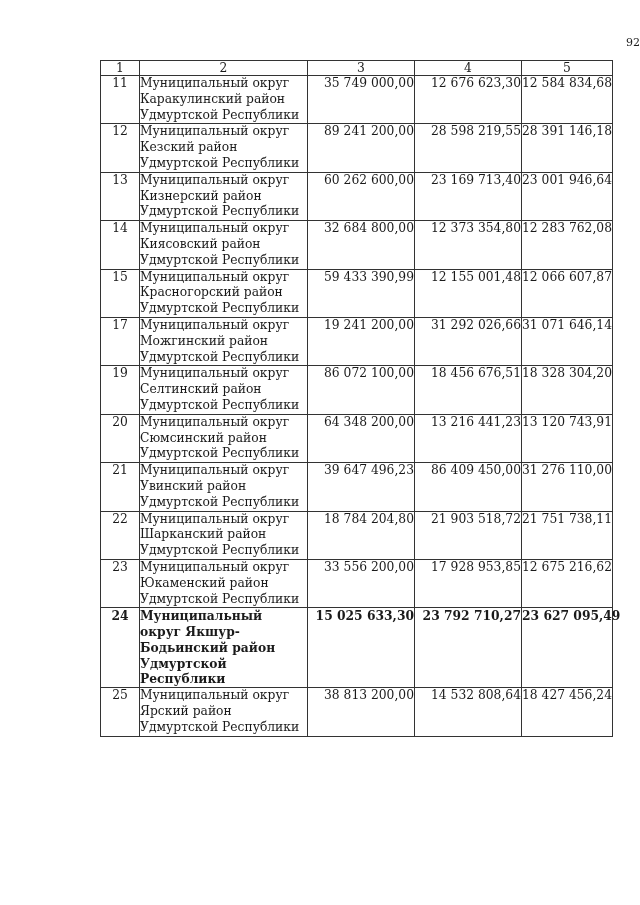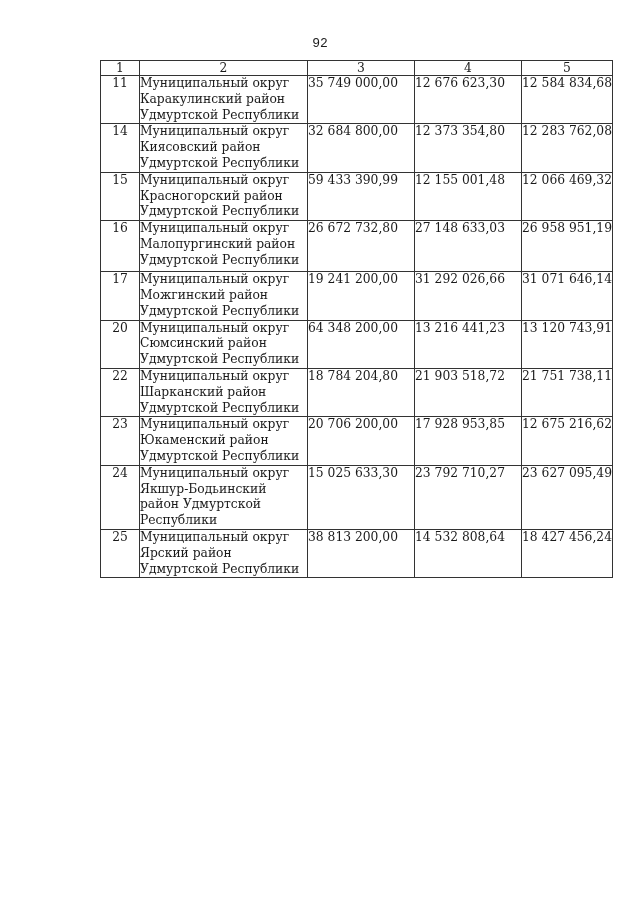--- a/index.html
+++ b/index.html
@@ -1,31 +1,31 @@
 <!DOCTYPE html>
 <html><head>
 <meta charset="utf-8">
 <style>
   html, body { margin:0; padding:0; background:#ffffff; }
   body { width:640px; height:905px; position:relative; overflow:hidden;
          font-family:"DejaVu Serif","Liberation Serif",serif; color:#1a1a1a; }
-  .page-number { position:absolute; top:36px; left:0; width:640px; text-align:center;
-                 font-size:13px;font-family:Liberation Mono, monospace; }
+  .page-number { position:absolute; top:36px; left:0; width:640px; text-align:right;
+                 font-size:11px; }
   table.grid { position:absolute; left:100px; top:60px; width:512px;
                border-collapse:collapse; table-layout:fixed; font-size:12.3px; line-height:15.8px; }
   table.grid td, table.grid th { border:1px solid #333; vertical-align:top; padding:0; }
   table.grid th { font-weight:normal; text-align:center; height:14px; line-height:14px; }
   col.c1 { width:39px; } col.c2 { width:168px; } col.c3 { width:107px; }
   col.c4 { width:107px; } col.c5 { width:91px; }
   td.num { text-align:center; padding-top:1px; }
   td.name { padding:1px 2px 0 5px;margin-left:39px; }
-  td.money { padding:1px 4px 0 2px; white-space:nowrap; }
+  td.money { text-align:right; padding:1px 4px 0 2px; white-space:nowrap; }
   td.money5 { text-align:left; padding:1px 2px 0 2px; white-space:nowrap; }
   tr.r { height:47px;padding-left:23px; }
-  tr.r.tall { height:62px; }
+  tr.r.tall { height:62px;font-weight:bold; }
   tr.r.mid { height:51px; }
 </style>
 </head>
 <body>
 
 <div class="page-number">92</div>
 
 <table class="grid">
   <colgroup>
       <col class="c1">
@@ -45,65 +45,86 @@
   </thead>
   <tbody id="tbody">
       <tr class="r">
         <td class="num">11</td>
         <td class="name">Муниципальный округ Каракулинский район Удмуртской Республики</td>
         <td class="money">35 749 000,00</td>
         <td class="money">12 676 623,30</td>
         <td class="money5">12 584 834,68</td>
       </tr>
       <tr class="r">
+        <td class="num">12</td>
+        <td class="name">Муниципальный округ Кезский район Удмуртской Республики</td>
+        <td class="money">89 241 200,00</td>
+        <td class="money">28 598 219,55</td>
+        <td class="money5">28 391 146,18</td>
+      </tr>
+      <tr class="r">
+        <td class="num">13</td>
+        <td class="name">Муниципальный округ Кизнерский район Удмуртской Республики</td>
+        <td class="money">60 262 600,00</td>
+        <td class="money">23 169 713,40</td>
+        <td class="money5">23 001 946,64</td>
+      </tr>
+      <tr class="r">
         <td class="num">14</td>
         <td class="name">Муниципальный округ Киясовский район Удмуртской Республики</td>
         <td class="money">32 684 800,00</td>
         <td class="money">12 373 354,80</td>
         <td class="money5">12 283 762,08</td>
       </tr>
       <tr class="r">
         <td class="num">15</td>
         <td class="name">Муниципальный округ Красногорский район Удмуртской Республики</td>
         <td class="money">59 433 390,99</td>
         <td class="money">12 155 001,48</td>
-        <td class="money5">12 066 469,32</td>
-      </tr>
-      <tr class="r mid">
-        <td class="num">16</td>
-        <td class="name">Муниципальный округ Малопургинский район Удмуртской Республики</td>
-        <td class="money">26 672 732,80</td>
-        <td class="money">27 148 633,03</td>
-        <td class="money5">26 958 951,19</td>
+        <td class="money5">12 066 607,87</td>
       </tr>
       <tr class="r">
         <td class="num">17</td>
         <td class="name">Муниципальный округ Можгинский район Удмуртской Республики</td>
         <td class="money">19 241 200,00</td>
         <td class="money">31 292 026,66</td>
         <td class="money5">31 071 646,14</td>
       </tr>
       <tr class="r">
+        <td class="num">19</td>
+        <td class="name">Муниципальный округ Селтинский район Удмуртской Республики</td>
+        <td class="money">86 072 100,00</td>
+        <td class="money">18 456 676,51</td>
+        <td class="money5">18 328 304,20</td>
+      </tr>
+      <tr class="r">
         <td class="num">20</td>
         <td class="name">Муниципальный округ Сюмсинский район Удмуртской Республики</td>
         <td class="money">64 348 200,00</td>
         <td class="money">13 216 441,23</td>
         <td class="money5">13 120 743,91</td>
+      </tr>
+      <tr class="r">
+        <td class="num">21</td>
+        <td class="name">Муниципальный округ Увинский район Удмуртской Республики</td>
+        <td class="money">39 647 496,23</td>
+        <td class="money">86 409 450,00</td>
+        <td class="money5">31 276 110,00</td>
       </tr>
       <tr class="r">
         <td class="num">22</td>
         <td class="name">Муниципальный округ Шарканский район Удмуртской Республики</td>
         <td class="money">18 784 204,80</td>
         <td class="money">21 903 518,72</td>
         <td class="money5">21 751 738,11</td>
       </tr>
       <tr class="r">
         <td class="num">23</td>
         <td class="name">Муниципальный округ Юкаменский район Удмуртской Республики</td>
-        <td class="money">20 706 200,00</td>
+        <td class="money">33 556 200,00</td>
         <td class="money">17 928 953,85</td>
         <td class="money5">12 675 216,62</td>
       </tr>
       <tr class="r tall">
         <td class="num">24</td>
         <td class="name">Муниципальный округ Якшур-Бодьинский район Удмуртской Республики</td>
         <td class="money">15 025 633,30</td>
         <td class="money">23 792 710,27</td>
         <td class="money5">23 627 095,49</td>
       </tr>

